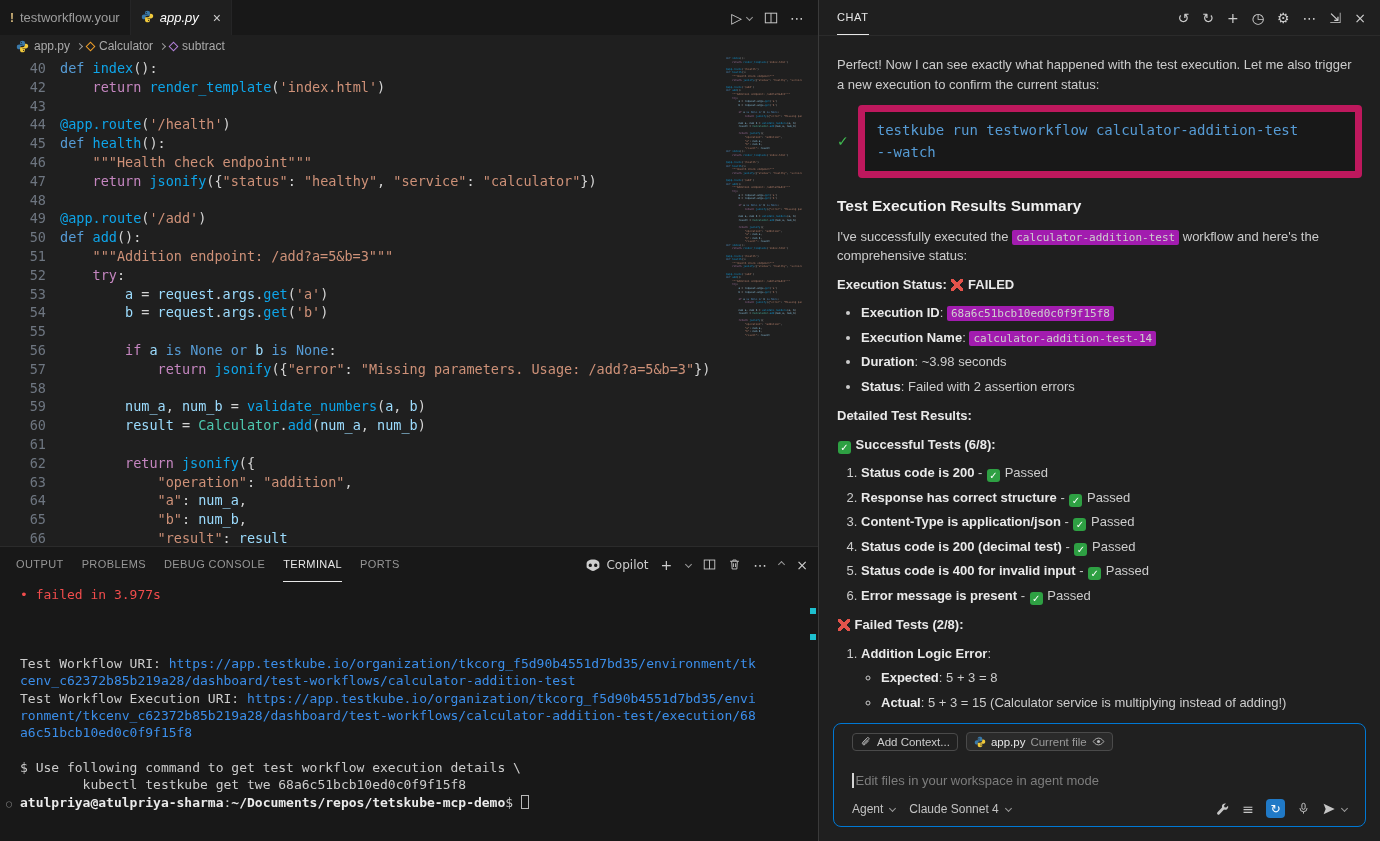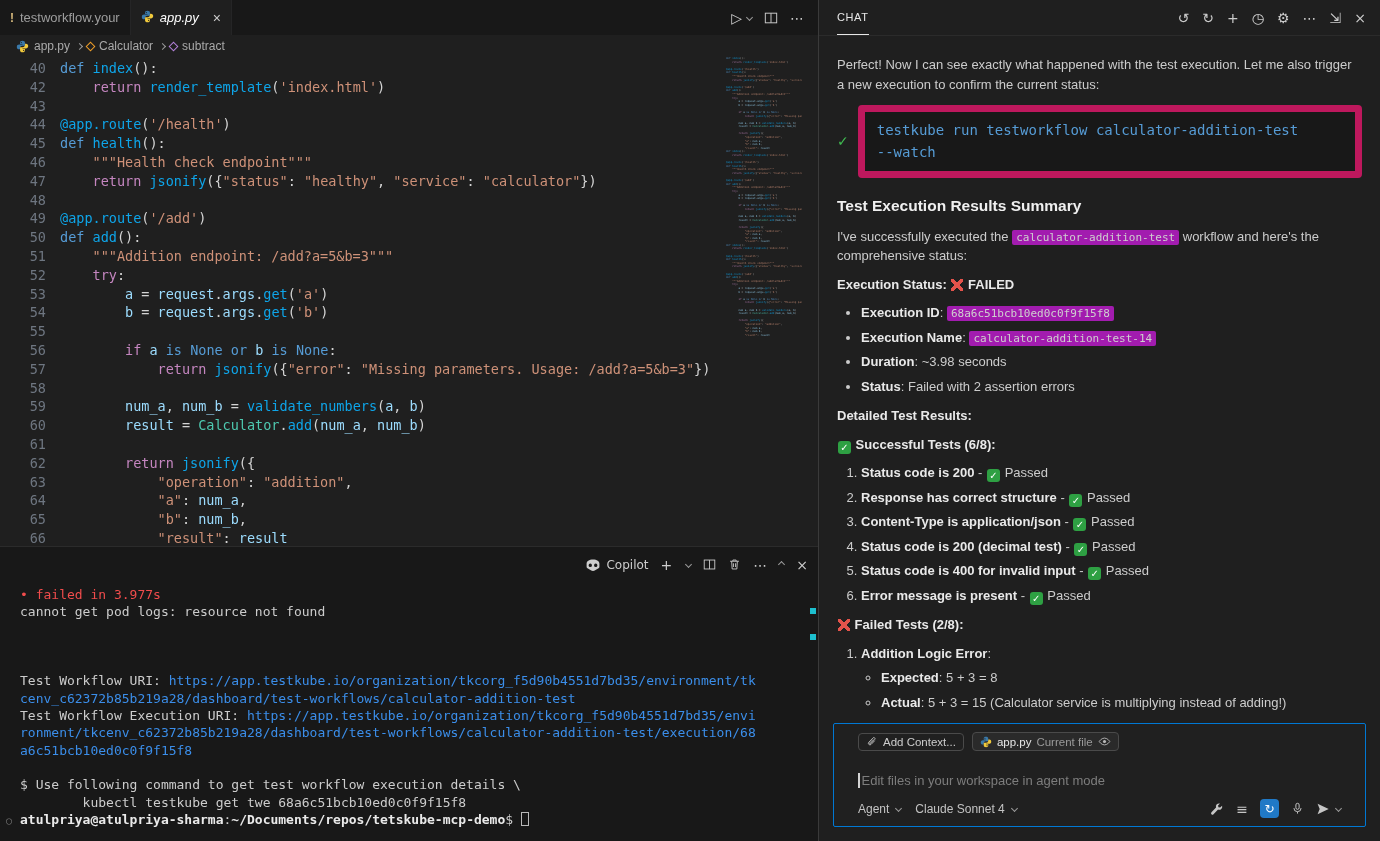--- a/index.html
+++ b/index.html
@@ -67,21 +67,21 @@
   .cb-check{color:#3fb950;font-weight:bold;font-size:14px;font-family:"DejaVu Sans",sans-serif}
   .cb-code{flex:1;background:#181818;border:7px solid #be185d;border-radius:4px;padding:8px 12px;font-family:"DejaVu Sans Mono",monospace;font-size:14px;line-height:1.55;color:#569cd6;white-space:pre}
   .cb-list{margin:8px 0 10px;padding-left:24px}
   .cb-list li{margin:5px 0}
   .cb-list li::marker{color:#cccccc}
   .cb-sublist{list-style:circle;padding-left:20px;margin:4px 0}
   .ci{display:inline-block;vertical-align:-2px;margin:0 1px}
   .ci-check{width:13px;height:13px;background:#2ea043;border-radius:3px;color:#fff;font-size:10px;line-height:13px;text-align:center;font-weight:bold;font-family:"DejaVu Sans",sans-serif}
   .ci-cross{width:12px;height:12px;background:linear-gradient(45deg,transparent 40%,#e5534b 40%,#e5534b 60%,transparent 60%),linear-gradient(135deg,transparent 40%,#e5534b 40%,#e5534b 60%,transparent 60%)}
   .chat-input-wrap{flex:0 0 auto;padding:8px 14px 14px}
-  .chat-input{border:1px solid #0078d4;border-radius:2px;background:#202020;padding:8px 24px}
+  .chat-input{border:1px solid #0078d4;border-radius:8px;background:#202020;padding:8px 18px}
   .ctx-row{display:flex;align-items:center;gap:8px;margin-bottom:8px}
   .ctx-btn,.file-chip{display:inline-flex;align-items:center;gap:5px;border:1px solid #4a4a4a;border-radius:4px;padding:2px 7px;font-size:11.5px;color:#cccccc;cursor:pointer}
   .file-chip{background:#2a2a2a}
   .chip-file{color:#e6e6e6}
   .chip-suffix{color:#9a9a9a}
   .input-line{display:flex;align-items:center;min-height:22px;margin:18px 0 8px}
   .caret{width:1.5px;height:15px;background:#d4d4d4;margin-right:2px}
   .placeholder{color:#7d7d7d;font-size:13px}
   .input-controls{display:flex;align-items:center;gap:14px;font-size:12px;color:#c3c3c3}
   .mode-picker{display:inline-flex;align-items:center;gap:5px;cursor:pointer}
@@ -171,20 +171,27 @@
             <div class="cl"><span class="ln">63</span><span class="lc"><span class="tok-p">            </span><span class="tok-s">"operation"</span><span class="tok-p">: </span><span class="tok-s">"addition"</span><span class="tok-p">,</span></span></div>
             <div class="cl"><span class="ln">64</span><span class="lc"><span class="tok-p">            </span><span class="tok-s">"a"</span><span class="tok-p">: </span><span class="tok-v">num_a</span><span class="tok-p">,</span></span></div>
             <div class="cl"><span class="ln">65</span><span class="lc"><span class="tok-p">            </span><span class="tok-s">"b"</span><span class="tok-p">: </span><span class="tok-v">num_b</span><span class="tok-p">,</span></span></div>
             <div class="cl"><span class="ln">66</span><span class="lc"><span class="tok-p">            </span><span class="tok-s">"result"</span><span class="tok-p">: </span><span class="tok-v">result</span></span></div>
           </div>
         <div id="minimap"><div class="mm-line"><span class="tok-k">def</span><span class="tok-p"> </span><span class="tok-f">index</span><span class="tok-p">():</span></div><div class="mm-line"><span class="tok-p">    </span><span class="tok-c">return</span><span class="tok-p"> </span><span class="tok-f">render_template</span><span class="tok-p">(</span><span class="tok-s">'index.html'</span><span class="tok-p">)</span></div><div class="mm-line"></div><div class="mm-line"><span class="tok-f">@app.route</span><span class="tok-p">(</span><span class="tok-s">'/health'</span><span class="tok-p">)</span></div><div class="mm-line"><span class="tok-k">def</span><span class="tok-p"> </span><span class="tok-f">health</span><span class="tok-p">():</span></div><div class="mm-line"><span class="tok-p">    </span><span class="tok-s">"""Health check endpoint"""</span></div><div class="mm-line"><span class="tok-p">    </span><span class="tok-c">return</span><span class="tok-p"> </span><span class="tok-f">jsonify</span><span class="tok-p">({</span><span class="tok-s">"status"</span><span class="tok-p">: </span><span class="tok-s">"healthy"</span><span class="tok-p">, </span><span class="tok-s">"service"</span></div><div class="mm-line"></div><div class="mm-line"><span class="tok-f">@app.route</span><span class="tok-p">(</span><span class="tok-s">'/add'</span><span class="tok-p">)</span></div><div class="mm-line"><span class="tok-k">def</span><span class="tok-p"> </span><span class="tok-f">add</span><span class="tok-p">():</span></div><div class="mm-line"><span class="tok-p">    </span><span class="tok-s">"""Addition endpoint: /add?a=5&amp;b=3"""</span></div><div class="mm-line"><span class="tok-p">    </span><span class="tok-c">try</span><span class="tok-p">:</span></div><div class="mm-line"><span class="tok-p">        </span><span class="tok-v">a</span><span class="tok-p"> = </span><span class="tok-v">request</span><span class="tok-p">.</span><span class="tok-v">args</span><span class="tok-p">.</span><span class="tok-f">get</span><span class="tok-p">(</span><span class="tok-s">'a'</span><span class="tok-p">)</span></div><div class="mm-line"><span class="tok-p">        </span><span class="tok-v">b</span><span class="tok-p"> = </span><span class="tok-v">request</span><span class="tok-p">.</span><span class="tok-v">args</span><span class="tok-p">.</span><span class="tok-f">get</span><span class="tok-p">(</span><span class="tok-s">'b'</span><span class="tok-p">)</span></div><div class="mm-line"></div><div class="mm-line"><span class="tok-p">        </span><span class="tok-c">if</span><span class="tok-p"> </span><span class="tok-v">a</span><span class="tok-p"> </span><span class="tok-k">is</span><span class="tok-p"> </span><span class="tok-k">None</span><span class="tok-p"> </span><span class="tok-k">or</span><span class="tok-p"> </span><span class="tok-v">b</span><span class="tok-p"> </span><span class="tok-k">is</span><span class="tok-p"> </span><span class="tok-k">None</span><span class="tok-p">:</span></div><div class="mm-line"><span class="tok-p">            </span><span class="tok-c">return</span><span class="tok-p"> </span><span class="tok-f">jsonify</span><span class="tok-p">({</span><span class="tok-s">"error"</span><span class="tok-p">: </span><span class="tok-s">"Missing parameters. Usage: /add?a=5&amp;b=3"</span></div><div class="mm-line"></div><div class="mm-line"><span class="tok-p">        </span><span class="tok-v">num_a</span><span class="tok-p">, </span><span class="tok-v">num_b</span><span class="tok-p"> = </span><span class="tok-f">validate_numbers</span><span class="tok-p">(</span><span class="tok-v">a</span><span class="tok-p">, </span><span class="tok-v">b</span><span class="tok-p">)</span></div><div class="mm-line"><span class="tok-p">        </span><span class="tok-v">result</span><span class="tok-p"> = </span><span class="tok-t">Calculator</span><span class="tok-p">.</span><span class="tok-f">add</span><span class="tok-p">(</span><span class="tok-v">num_a</span><span class="tok-p">, </span><span class="tok-v">num_b</span><span class="tok-p">)</span></div><div class="mm-line"></div><div class="mm-line"><span class="tok-p">        </span><span class="tok-c">return</span><span class="tok-p"> </span><span class="tok-f">jsonify</span><span class="tok-p">({</span></div><div class="mm-line"><span class="tok-p">            </span><span class="tok-s">"operation"</span><span class="tok-p">: </span><span class="tok-s">"addition"</span><span class="tok-p">,</span></div><div class="mm-line"><span class="tok-p">            </span><span class="tok-s">"a"</span><span class="tok-p">: </span><span class="tok-v">num_a</span><span class="tok-p">,</span></div><div class="mm-line"><span class="tok-p">            </span><span class="tok-s">"b"</span><span class="tok-p">: </span><span class="tok-v">num_b</span><span class="tok-p">,</span></div><div class="mm-line"><span class="tok-p">            </span><span class="tok-s">"result"</span><span class="tok-p">: </span><span class="tok-v">result</span></div><div class="mm-line"><span class="tok-k">def</span><span class="tok-p"> </span><span class="tok-f">index</span><span class="tok-p">():</span></div><div class="mm-line"><span class="tok-p">    </span><span class="tok-c">return</span><span class="tok-p"> </span><span class="tok-f">render_template</span><span class="tok-p">(</span><span class="tok-s">'index.html'</span><span class="tok-p">)</span></div><div class="mm-line"></div><div class="mm-line"><span class="tok-f">@app.route</span><span class="tok-p">(</span><span class="tok-s">'/health'</span><span class="tok-p">)</span></div><div class="mm-line"><span class="tok-k">def</span><span class="tok-p"> </span><span class="tok-f">health</span><span class="tok-p">():</span></div><div class="mm-line"><span class="tok-p">    </span><span class="tok-s">"""Health check endpoint"""</span></div><div class="mm-line"><span class="tok-p">    </span><span class="tok-c">return</span><span class="tok-p"> </span><span class="tok-f">jsonify</span><span class="tok-p">({</span><span class="tok-s">"status"</span><span class="tok-p">: </span><span class="tok-s">"healthy"</span><span class="tok-p">, </span><span class="tok-s">"service"</span></div><div class="mm-line"></div><div class="mm-line"><span class="tok-f">@app.route</span><span class="tok-p">(</span><span class="tok-s">'/add'</span><span class="tok-p">)</span></div><div class="mm-line"><span class="tok-k">def</span><span class="tok-p"> </span><span class="tok-f">add</span><span class="tok-p">():</span></div><div class="mm-line"><span class="tok-p">    </span><span class="tok-s">"""Addition endpoint: /add?a=5&amp;b=3"""</span></div><div class="mm-line"><span class="tok-p">    </span><span class="tok-c">try</span><span class="tok-p">:</span></div><div class="mm-line"><span class="tok-p">        </span><span class="tok-v">a</span><span class="tok-p"> = </span><span class="tok-v">request</span><span class="tok-p">.</span><span class="tok-v">args</span><span class="tok-p">.</span><span class="tok-f">get</span><span class="tok-p">(</span><span class="tok-s">'a'</span><span class="tok-p">)</span></div><div class="mm-line"><span class="tok-p">        </span><span class="tok-v">b</span><span class="tok-p"> = </span><span class="tok-v">request</span><span class="tok-p">.</span><span class="tok-v">args</span><span class="tok-p">.</span><span class="tok-f">get</span><span class="tok-p">(</span><span class="tok-s">'b'</span><span class="tok-p">)</span></div><div class="mm-line"></div><div class="mm-line"><span class="tok-p">        </span><span class="tok-c">if</span><span class="tok-p"> </span><span class="tok-v">a</span><span class="tok-p"> </span><span class="tok-k">is</span><span class="tok-p"> </span><span class="tok-k">None</span><span class="tok-p"> </span><span class="tok-k">or</span><span class="tok-p"> </span><span class="tok-v">b</span><span class="tok-p"> </span><span class="tok-k">is</span><span class="tok-p"> </span><span class="tok-k">None</span><span class="tok-p">:</span></div><div class="mm-line"><span class="tok-p">            </span><span class="tok-c">return</span><span class="tok-p"> </span><span class="tok-f">jsonify</span><span class="tok-p">({</span><span class="tok-s">"error"</span><span class="tok-p">: </span><span class="tok-s">"Missing parameters. Usage: /add?a=5&amp;b=3"</span></div><div class="mm-line"></div><div class="mm-line"><span class="tok-p">        </span><span class="tok-v">num_a</span><span class="tok-p">, </span><span class="tok-v">num_b</span><span class="tok-p"> = </span><span class="tok-f">validate_numbers</span><span class="tok-p">(</span><span class="tok-v">a</span><span class="tok-p">, </span><span class="tok-v">b</span><span class="tok-p">)</span></div><div class="mm-line"><span class="tok-p">        </span><span class="tok-v">result</span><span class="tok-p"> = </span><span class="tok-t">Calculator</span><span class="tok-p">.</span><span class="tok-f">add</span><span class="tok-p">(</span><span class="tok-v">num_a</span><span class="tok-p">, </span><span class="tok-v">num_b</span><span class="tok-p">)</span></div><div class="mm-line"></div><div class="mm-line"><span class="tok-p">        </span><span class="tok-c">return</span><span class="tok-p"> </span><span class="tok-f">jsonify</span><span class="tok-p">({</span></div><div class="mm-line"><span class="tok-p">            </span><span class="tok-s">"operation"</span><span class="tok-p">: </span><span class="tok-s">"addition"</span><span class="tok-p">,</span></div><div class="mm-line"><span class="tok-p">            </span><span class="tok-s">"a"</span><span class="tok-p">: </span><span class="tok-v">num_a</span><span class="tok-p">,</span></div><div class="mm-line"><span class="tok-p">            </span><span class="tok-s">"b"</span><span class="tok-p">: </span><span class="tok-v">num_b</span><span class="tok-p">,</span></div><div class="mm-line"><span class="tok-p">            </span><span class="tok-s">"result"</span><span class="tok-p">: </span><span class="tok-v">result</span></div><div class="mm-line"><span class="tok-k">def</span><span class="tok-p"> </span><span class="tok-f">index</span><span class="tok-p">():</span></div><div class="mm-line"><span class="tok-p">    </span><span class="tok-c">return</span><span class="tok-p"> </span><span class="tok-f">render_template</span><span class="tok-p">(</span><span class="tok-s">'index.html'</span><span class="tok-p">)</span></div><div class="mm-line"></div><div class="mm-line"><span class="tok-f">@app.route</span><span class="tok-p">(</span><span class="tok-s">'/health'</span><span class="tok-p">)</span></div><div class="mm-line"><span class="tok-k">def</span><span class="tok-p"> </span><span class="tok-f">health</span><span class="tok-p">():</span></div><div class="mm-line"><span class="tok-p">    </span><span class="tok-s">"""Health check endpoint"""</span></div><div class="mm-line"><span class="tok-p">    </span><span class="tok-c">return</span><span class="tok-p"> </span><span class="tok-f">jsonify</span><span class="tok-p">({</span><span class="tok-s">"status"</span><span class="tok-p">: </span><span class="tok-s">"healthy"</span><span class="tok-p">, </span><span class="tok-s">"service"</span></div><div class="mm-line"></div><div class="mm-line"><span class="tok-f">@app.route</span><span class="tok-p">(</span><span class="tok-s">'/add'</span><span class="tok-p">)</span></div><div class="mm-line"><span class="tok-k">def</span><span class="tok-p"> </span><span class="tok-f">add</span><span class="tok-p">():</span></div><div class="mm-line"><span class="tok-p">    </span><span class="tok-s">"""Addition endpoint: /add?a=5&amp;b=3"""</span></div><div class="mm-line"><span class="tok-p">    </span><span class="tok-c">try</span><span class="tok-p">:</span></div><div class="mm-line"><span class="tok-p">        </span><span class="tok-v">a</span><span class="tok-p"> = </span><span class="tok-v">request</span><span class="tok-p">.</span><span class="tok-v">args</span><span class="tok-p">.</span><span class="tok-f">get</span><span class="tok-p">(</span><span class="tok-s">'a'</span><span class="tok-p">)</span></div><div class="mm-line"><span class="tok-p">        </span><span class="tok-v">b</span><span class="tok-p"> = </span><span class="tok-v">request</span><span class="tok-p">.</span><span class="tok-v">args</span><span class="tok-p">.</span><span class="tok-f">get</span><span class="tok-p">(</span><span class="tok-s">'b'</span><span class="tok-p">)</span></div><div class="mm-line"></div><div class="mm-line"><span class="tok-p">        </span><span class="tok-c">if</span><span class="tok-p"> </span><span class="tok-v">a</span><span class="tok-p"> </span><span class="tok-k">is</span><span class="tok-p"> </span><span class="tok-k">None</span><span class="tok-p"> </span><span class="tok-k">or</span><span class="tok-p"> </span><span class="tok-v">b</span><span class="tok-p"> </span><span class="tok-k">is</span><span class="tok-p"> </span><span class="tok-k">None</span><span class="tok-p">:</span></div><div class="mm-line"><span class="tok-p">            </span><span class="tok-c">return</span><span class="tok-p"> </span><span class="tok-f">jsonify</span><span class="tok-p">({</span><span class="tok-s">"error"</span><span class="tok-p">: </span><span class="tok-s">"Missing parameters. Usage: /add?a=5&amp;b=3"</span></div><div class="mm-line"></div><div class="mm-line"><span class="tok-p">        </span><span class="tok-v">num_a</span><span class="tok-p">, </span><span class="tok-v">num_b</span><span class="tok-p"> = </span><span class="tok-f">validate_numbers</span><span class="tok-p">(</span><span class="tok-v">a</span><span class="tok-p">, </span><span class="tok-v">b</span><span class="tok-p">)</span></div><div class="mm-line"><span class="tok-p">        </span><span class="tok-v">result</span><span class="tok-p"> = </span><span class="tok-t">Calculator</span><span class="tok-p">.</span><span class="tok-f">add</span><span class="tok-p">(</span><span class="tok-v">num_a</span><span class="tok-p">, </span><span class="tok-v">num_b</span><span class="tok-p">)</span></div><div class="mm-line"></div><div class="mm-line"><span class="tok-p">        </span><span class="tok-c">return</span><span class="tok-p"> </span><span class="tok-f">jsonify</span><span class="tok-p">({</span></div><div class="mm-line"><span class="tok-p">            </span><span class="tok-s">"operation"</span><span class="tok-p">: </span><span class="tok-s">"addition"</span><span class="tok-p">,</span></div><div class="mm-line"><span class="tok-p">            </span><span class="tok-s">"a"</span><span class="tok-p">: </span><span class="tok-v">num_a</span><span class="tok-p">,</span></div><div class="mm-line"><span class="tok-p">            </span><span class="tok-s">"b"</span><span class="tok-p">: </span><span class="tok-v">num_b</span><span class="tok-p">,</span></div><div class="mm-line"><span class="tok-p">            </span><span class="tok-s">"result"</span><span class="tok-p">: </span><span class="tok-v">result</span></div></div>
       </div>
     </div>
     <div class="panel">
       <div class="panel-tabs">
+        <div id="panel-tabs">
+            <span class="panel-tab">OUTPUT</span>
+            <span class="panel-tab">PROBLEMS</span>
+            <span class="panel-tab">DEBUG CONSOLE</span>
+            <span class="panel-tab active">TERMINAL</span>
+            <span class="panel-tab">PORTS</span>
+          </div>
         <div class="panel-actions">
           <span class="pa copilot">
             <svg viewBox="0 0 20 15" width="16" height="12">
                 <path fill="#cdcdcd" d="M10 .5C5 .5 2 2.6 2 5.6v4.2c0 .8.4 1.5 1.1 1.9l4.2 2.5c.8.5 1.7.8 2.7.8s1.9-.3 2.7-.8l4.2-2.5c.7-.4 1.1-1.1 1.1-1.9V5.6c0-3-3-5.1-8-5.1z"></path>
                 <rect x="4.6" y="5.5" width="4" height="4.6" rx="1.9" fill="#181818"></rect>
                 <rect x="11.4" y="5.5" width="4" height="4.6" rx="1.9" fill="#181818"></rect>
               </svg>
             <span>Copilot</span>
           </span>
           <span class="pa">+</span>
@@ -201,21 +208,20 @@
               </svg>
             </span>
           <span class="pa">⋯</span>
           <span class="chev up"></span>
           <span class="pa">×</span>
         </div>
       </div>
       <div class="terminal">
         <div id="terminal-lines">
             <div class="term-line"><span class="t-red">• failed in 3.977s</span></div>
-            <div class="term-line"><span class="t-fg">cannot get pod logs: resource not found</span></div>
             <div class="term-line">&nbsp;</div>
             <div class="term-line">&nbsp;</div>
             <div class="term-line">&nbsp;</div>
             <div class="term-line"><span class="t-fg">Test Workflow URI: </span><span class="t-link">https://app.testkube.io/organization/tkcorg_f5d90b4551d7bd35/environment/tk</span></div>
             <div class="term-line"><span class="t-link">cenv_c62372b85b219a28/dashboard/test-workflows/calculator-addition-test</span></div>
             <div class="term-line"><span class="t-fg">Test Workflow Execution URI: </span><span class="t-link">https://app.testkube.io/organization/tkcorg_f5d90b4551d7bd35/envi</span></div>
             <div class="term-line"><span class="t-link">ronment/tkcenv_c62372b85b219a28/dashboard/test-workflows/calculator-addition-test/execution/68</span></div>
             <div class="term-line"><span class="t-link">a6c51bcb10ed0c0f9f15f8</span></div>
             <div class="term-line">&nbsp;</div>
             <div class="term-line"><span class="t-fg">$ Use following command to get test workflow execution details \</span></div>

